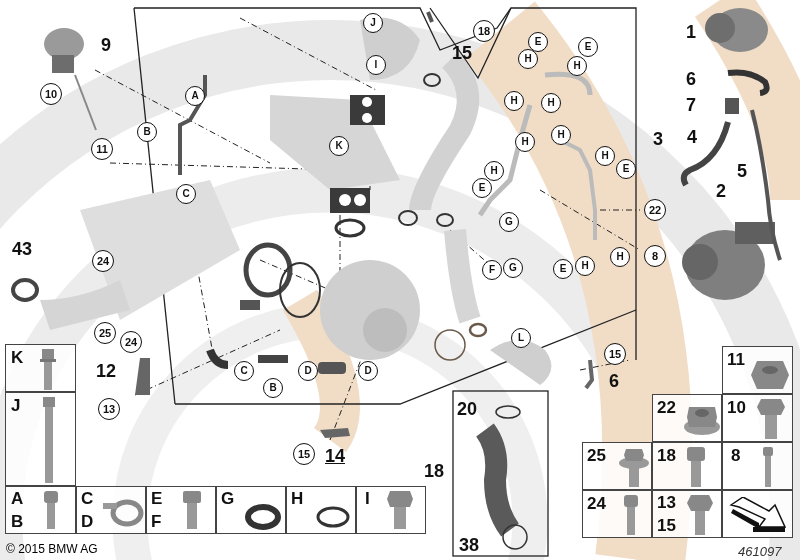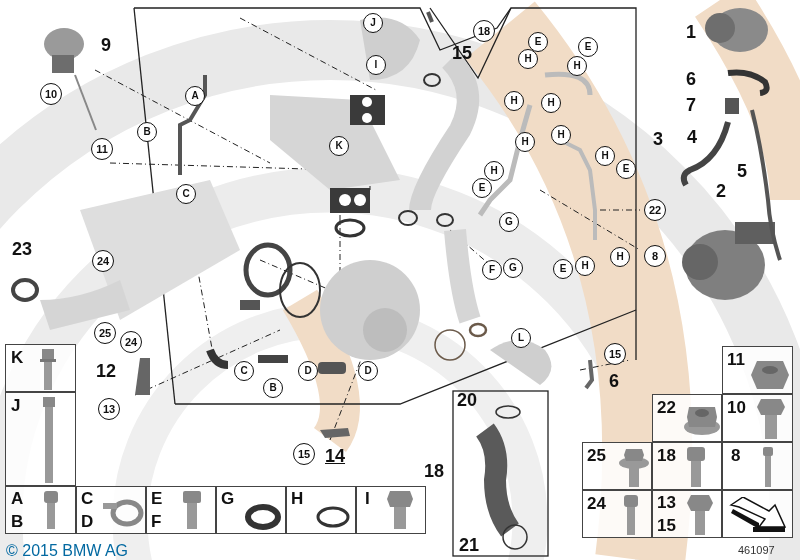--- a/index.html
+++ b/index.html
@@ -4,22 +4,22 @@
 <style>
   html,body{margin:0;padding:0;}
   body{width:800px;height:560px;position:relative;overflow:hidden;background:#ffffff;font-family:"Liberation Sans",sans-serif;}
   .bg{position:absolute;left:0;top:0;width:800px;height:560px;}
   .overlay{position:absolute;left:0;top:0;width:800px;height:560px;}
   .num{position:absolute;font-weight:bold;font-size:18px;color:#111;line-height:1;}
   .circ{position:absolute;width:20px;height:20px;border:1.6px solid #111;border-radius:50%;background:#fff;font-size:11px;font-weight:bold;text-align:center;line-height:20px;color:#111;box-sizing:content-box;}
   .circ.sm{width:18px;height:18px;line-height:18px;font-size:10px;}
   .cell{position:absolute;border:1px solid #444;background:rgba(255,255,255,0.85);box-sizing:border-box;}
   .cell .lab{position:absolute;font-weight:bold;font-size:17px;color:#111;}
-  .copyright{position:absolute;left:6px;top:542px;font-size:16px;color:#0369a1;}
-  .diagno{position:absolute;left:738px;top:544px;font-size:11px;color:#333;}
+  .copyright{position:absolute;left:6px;top:542px;font-size:12px;color:#000000;}
+  .diagno{position:absolute;left:738px;top:544px;font-size:13px;color:#333;font-style:italic;}
 </style>
 </head>
 <body>
 
 <svg class="bg" viewBox="0 0 800 560" xmlns="http://www.w3.org/2000/svg">
 
   <g fill="none">
     <circle cx="330" cy="520" r="470" stroke="#e9e9e9" stroke-width="60"></circle>
     <circle cx="330" cy="520" r="330" stroke="#ececec" stroke-width="45"></circle>
     <circle cx="330" cy="520" r="200" stroke="#efefef" stroke-width="35"></circle>
@@ -131,27 +131,27 @@
 
   <span class="num" style="left:101px;top:36px;">9</span>
   <span class="num" style="left:686px;top:23px;">1</span>
   <span class="num" style="left:686px;top:70px;">6</span>
   <span class="num" style="left:686px;top:96px;">7</span>
   <span class="num" style="left:687px;top:128px;">4</span>
   <span class="num" style="left:737px;top:162px;">5</span>
   <span class="num" style="left:716px;top:182px;">2</span>
   <span class="num" style="left:653px;top:130px;">3</span>
   <span class="num" style="left:452px;top:44px;">15</span>
-  <span class="num" style="left:12px;top:240px;">23</span>
+  <span class="num" style="left:12px;top:240px;">43</span>
   <span class="num" style="left:96px;top:362px;">12</span>
   <span class="num" style="left:325px;top:447px;text-decoration:underline;">14</span>
   <span class="num" style="left:609px;top:372px;">6</span>
   <span class="num" style="left:424px;top:462px;">18</span>
-  <span class="num" style="left:457px;top:391px;">20</span>
-  <span class="num" style="left:459px;top:536px;">21</span>
+  <span class="num" style="left:457px;top:400px;">20</span>
+  <span class="num" style="left:459px;top:536px;">38</span>
 
   <span class="circ" style="left:40px;top:83px;">10</span>
   <span class="circ" style="left:91px;top:138px;">11</span>
   <span class="circ" style="left:473px;top:20px;">18</span>
   <span class="circ" style="left:644px;top:199px;">22</span>
   <span class="circ" style="left:644px;top:245px;">8</span>
   <span class="circ" style="left:92px;top:250px;">24</span>
   <span class="circ" style="left:94px;top:322px;">25</span>
   <span class="circ" style="left:120px;top:331px;">24</span>
   <span class="circ" style="left:98px;top:398px;">13</span>

